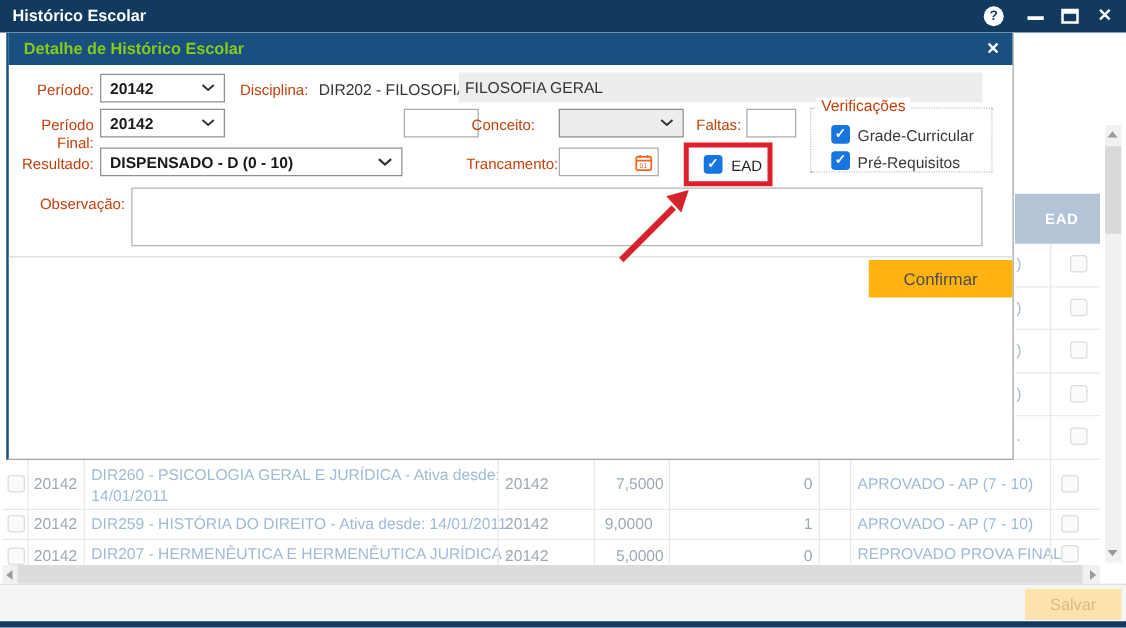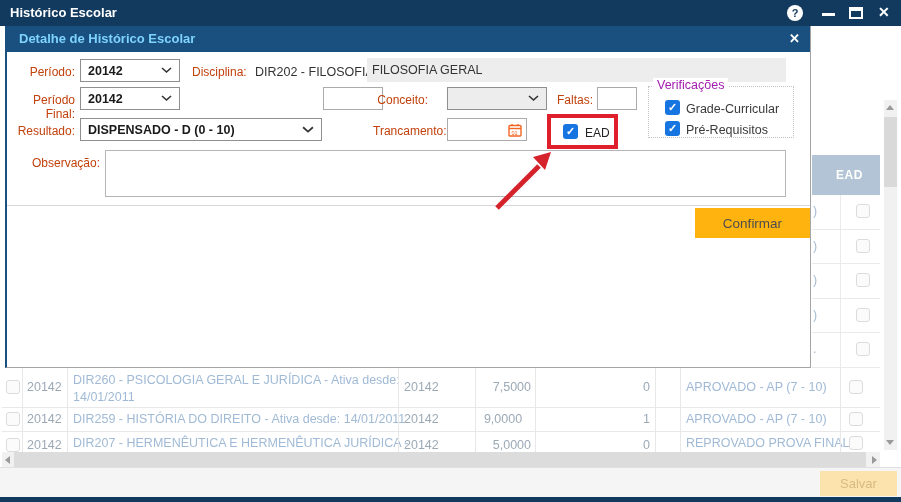--- a/index.html
+++ b/index.html
@@ -43,35 +43,35 @@
 
   
   .footer { position:absolute; left:0; top:467px; width:901px; height:30px; background:#f5f5f5; border-top:1px solid #e0e0e0;padding-left:45px; }
   .save-btn { position:absolute; left:820px; top:3px; width:77px; height:25px; background:#fce3ae; color:#d9ba80; font-size:13px; text-align:center; line-height:25px; cursor:default; }
   .bottomstrip { position:absolute; left:0; top:497px; width:901px; height:5px; background:#123a5e; }
 
   
   .modal { position:absolute; left:5px; top:26px; width:806px; height:342px; background:#fff;
            border-left:2px solid #1a5080; border-right:1px solid #a5a5a5; border-bottom:1px solid #a5a5a5; z-index:10; }
   .mheader { position:absolute; left:0; top:0; right:0; height:26px; background:#1a5080; }
-  .mheader .mtitle { position:absolute; left:12px; top:5px; color:#7dd3fc; font-size:13px; font-weight:bold; }
+  .mheader .mtitle { position:absolute; left:12px; top:5px; color:#84cc16; font-size:13px; font-weight:bold; }
   .mclose { position:absolute; right:10px; top:5px; color:#fff; font-size:13px; font-weight:bold; cursor:pointer; }
 
   .lbl { position:absolute; font-size:12px; color:#c2410c; text-align:right; }
   .sel { position:absolute; height:23px; border:1px solid #8f8f8f; background:#fff; display:flex; align-items:center;
          justify-content:space-between; padding:0 7px; font-size:12.5px; font-weight:600; color:#1a1a1a; cursor:pointer; }
   .sel.disabled { background:#ededed; }
   .inp { position:absolute; height:23px; border:1px solid #ababab; background:#fff; font-size:12.5px; padding:0 4px; }
   .chk { width:15px; height:15px; background:#1675e0; border-radius:3px; color:#fff; font-size:11px; font-weight:bold;
          text-align:center; line-height:15px; cursor:pointer; }
 
   .grayfield { position:absolute; left:360px; top:32px; width:419px; height:24px; background:#ededed;
                font-size:12.5px; color:#333; line-height:24px; padding-left:5px; }
   .fieldset-box { position:absolute; left:641px; top:60px; width:146px; height:52px; border:1px dotted #c4c4c4; }
-  .fieldset-title { position:absolute; left:646px; top:52px; background:#fff; padding:0 4px; color:#a21caf; font-size:12.5px; }
+  .fieldset-title { position:absolute; left:646px; top:52px; background:#fff; padding:0 4px; color:#c2410c; font-size:12.5px; }
   .vlabel { position:absolute; font-size:12.5px; color:#3a3a3a; }
 
   .redbox { position:absolute; left:540px; top:88px; width:71px; height:35px; border:4px solid #e01f2d; }
   .obsbox { position:absolute; left:98px; top:124px; width:681px; height:47px; border:1px solid #b5b5b5; background:#fff;
             font-size:12.5px; padding:3px; resize:none; font-family:"Liberation Sans",sans-serif; }
   .mdivider { position:absolute; left:0; top:179px; width:100%; height:1px; background:#d9d9d9; }
   .confirm-btn { position:absolute; left:688px; top:182px; width:115px; height:30px; background:#ffb30f; border:none;
                  color:#4d4d4d; font-size:13.5px; font-family:"Liberation Sans",sans-serif; cursor:pointer; }
   .chev { flex:none; }
 </style>

